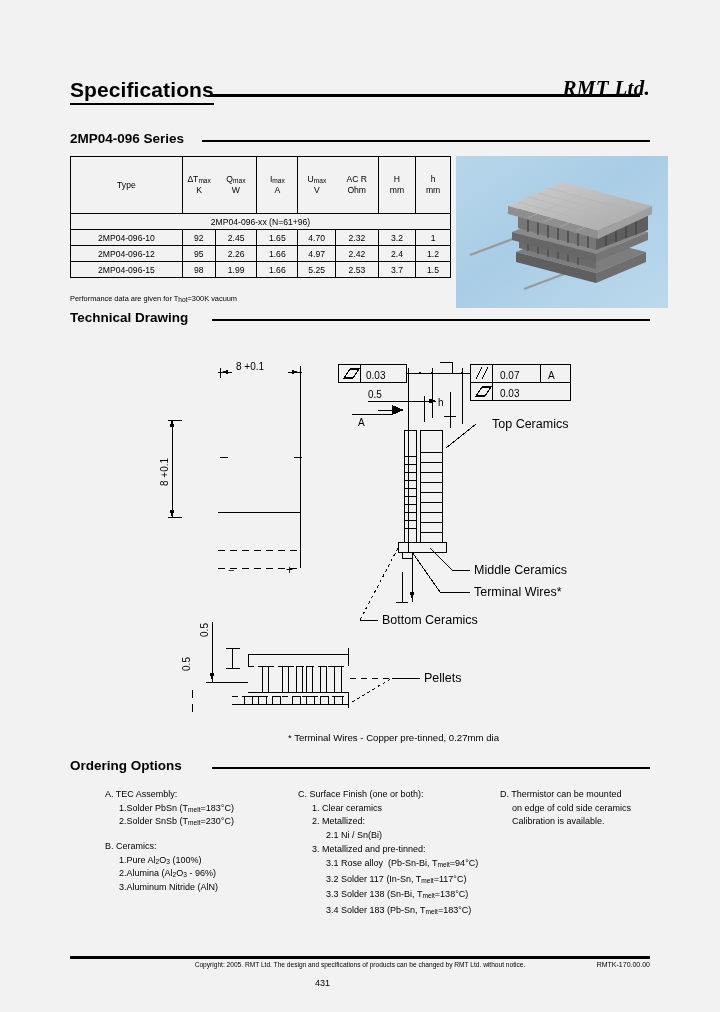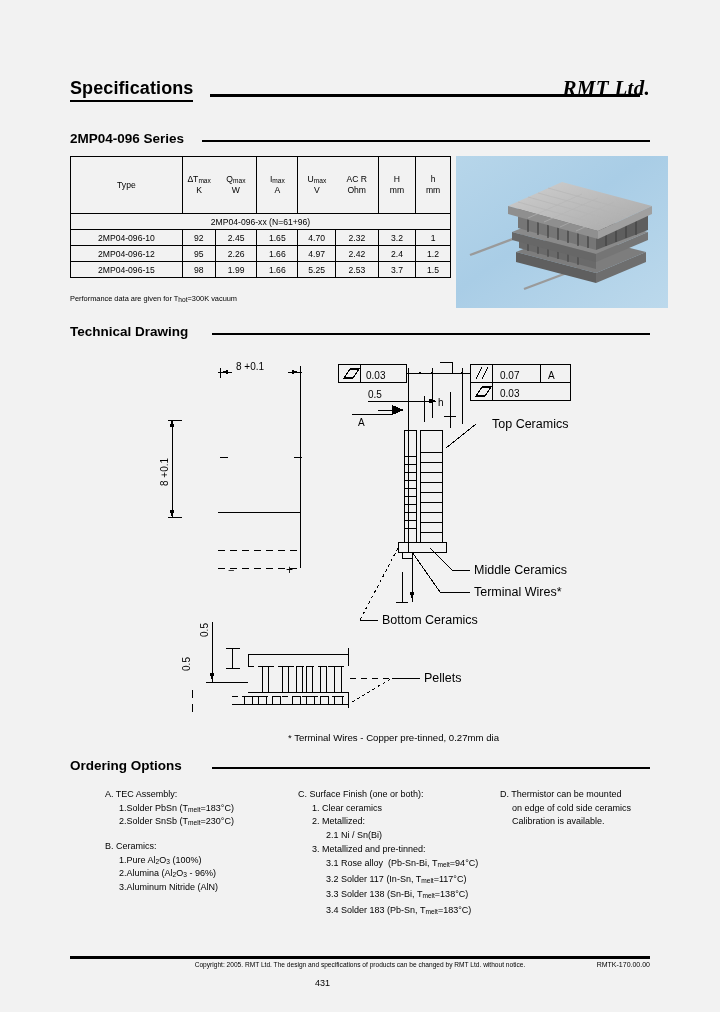--- a/index.html
+++ b/index.html
@@ -10,21 +10,21 @@
     color:#000;
     position:relative;
     overflow:hidden;
   }
   .page{position:absolute;inset:0;}
 
   
   .hdr{position:absolute;left:70px;top:78px;width:580px;height:26px;}
   .hdr-title{
     position:absolute;left:0;top:0;
-    font-size:18px;font-weight:bold;letter-spacing:.1px;
+    font-size:21px;font-weight:bold;letter-spacing:.1px;
     border-bottom:2.5px solid #000;padding-bottom:1px;
   }
   .hdr-rule{position:absolute;left:140px;top:16px;width:430px;height:2.5px;background:#000;}
   .hdr-brand{
     position:absolute;right:0;top:-2px;
     font-family:"Liberation Serif", serif;
     font-size:21px;font-weight:bold;font-style:italic;
     letter-spacing:.3px;
   }
 
@@ -256,21 +256,21 @@
         <line x1="82" y1="37" x2="172" y2="61"></line>
           <line x1="92" y1="32" x2="182" y2="57"></line>
         <line x1="72" y1="62" x2="126" y2="38"></line>
           <line x1="88" y1="66" x2="142" y2="42"></line>
         <line x1="104" y1="71" x2="158" y2="46"></line>
           <line x1="120" y1="75" x2="174" y2="51"></line>
       </g>
     </svg>
   </div>
 
-  <div class="sec" style="left:70px;top:324px;width:580px;">
+  <div class="sec" style="left:70px;top:310px;width:580px;">
     <div class="sec-label">Technical Drawing</div>
     <div class="sec-rule" style="left:142px;width:438px;"></div>
   </div>
 
   <div class="draw">
   <svg width="720" height="400" viewBox="0 0 720 400">
     <g stroke="#000" fill="none" stroke-width="1" shape-rendering="crispEdges">
 
       <line x1="220" y1="16" x2="220" y2="26" stroke-dasharray="0"></line>
       <line x1="300" y1="14" x2="300" y2="26"></line>

